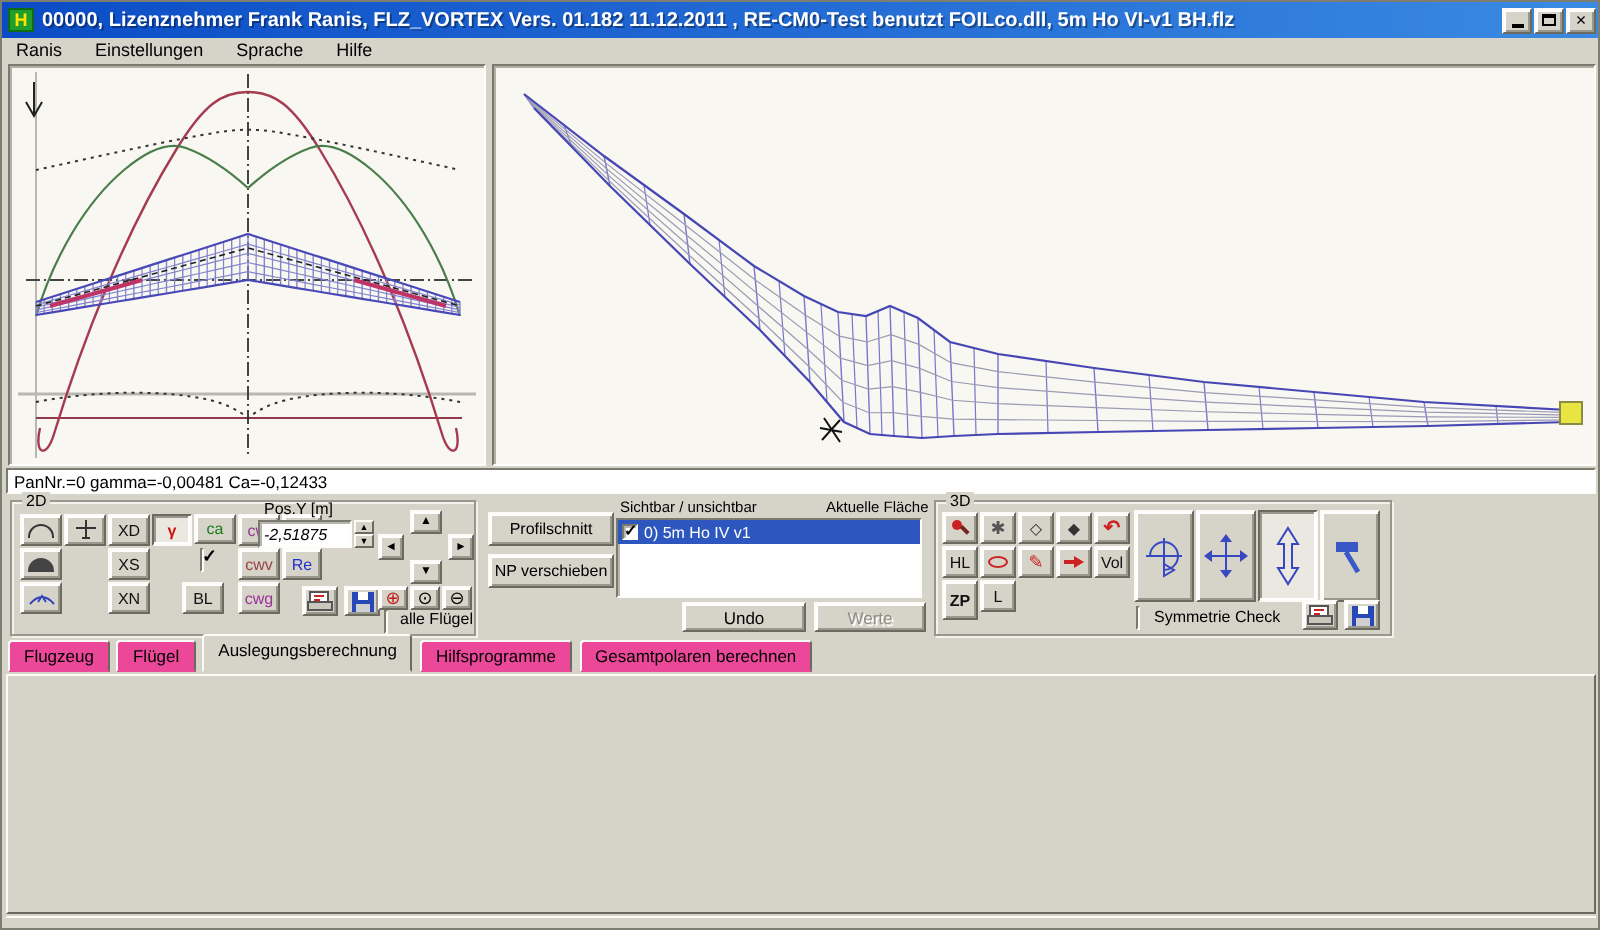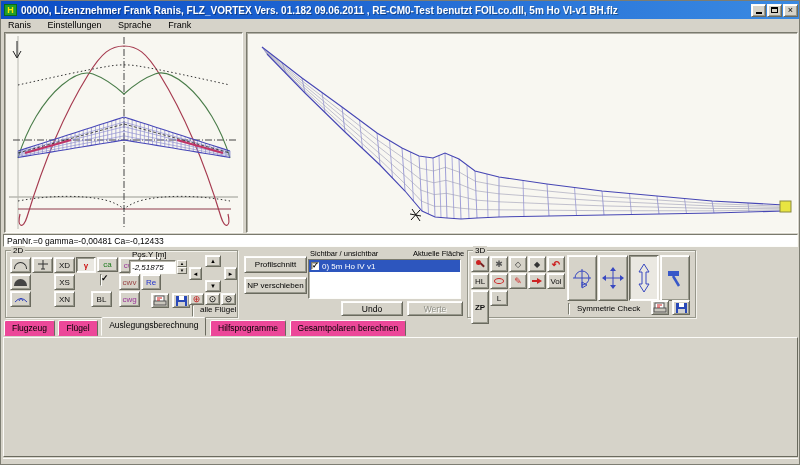--- a/index.html
+++ b/index.html
@@ -50,36 +50,36 @@
   svg{display:block;}
 </style>
 </head>
 <body>
 
 <div class="win">
 
   
   <div class="ab tbar">
     <span class="appico">H</span>
-    <span class="ttxt">00000, Lizenznehmer Frank Ranis, FLZ_VORTEX  Vers. 01.182 09.06.2011 , RE-CM0-Test benutzt FOILco.dll, 5m Ho VI-v1 BH.flz</span>
+    <span class="ttxt">00000, Lizenznehmer Frank Ranis, FLZ_VORTEX  Vers. 01.182 11.12.2011 , RE-CM0-Test benutzt FOILco.dll, 5m Ho VI-v1 BH.flz</span>
     <span class="tbtn">
         <span class="minbar"></span>
       </span>
     <span class="tbtn">
         <span class="restsq"></span>
       </span>
     <span class="tbtn">×</span>
   </div>
 
   
   <div class="ab menu">
     <span class="mi">Ranis</span>
     <span class="mi">Einstellungen</span>
     <span class="mi">Sprache</span>
-    <span class="mi">Frank</span>
+    <span class="mi">Hilfe</span>
   </div>
 
   
   <div class="ab plot" style="left:3px;top:31px;width:239px;height:201px;">
     <svg width="237" height="199" viewBox="0 0 237 199">
       <line x1="13" y1="3" x2="13" y2="196" stroke="#b8b8b0"></line>
       <line x1="4" y1="164" x2="233" y2="164" stroke="#b8b8b0" stroke-width="1.4"></line>
       <line x1="13" y1="176" x2="226" y2="176" stroke="#8e3a4a"></line>
       <line x1="119" y1="4" x2="119" y2="196" stroke="#444" stroke-dasharray="7 2 1 2"></line>
       <line x1="8" y1="107" x2="233" y2="107" stroke="#444" stroke-dasharray="7 2 1 2"></line>
@@ -326,21 +326,21 @@
   <span class="ab btn" style="left:508px;top:272px;width:18px;height:16px;color:#c22;font-size:9px;">
       <span>✎</span>
     </span>
   <span class="ab btn" style="left:527px;top:272px;width:18px;height:16px;">
       <span style="display:flex;align-items:center;">
         <span style="width:5px;height:1.5px;background:#c22;"></span>
         <span style="width:0;height:0;border-top:3px solid transparent;border-bottom:3px solid transparent;border-left:5px solid #c22;"></span>
       </span>
     </span>
   <span class="ab btn" style="left:546px;top:272px;width:18px;height:16px;color:#111;">Vol</span>
-  <span class="ab btn" style="left:470px;top:289px;width:18px;height:34px;color:#111;font-weight:bold;">ZP</span>
+  <span class="ab btn" style="left:470px;top:289px;width:18px;height:20px;color:#111;font-weight:bold;">ZP</span>
   <span class="ab btn" style="left:489px;top:289px;width:18px;height:16px;color:#111;">L</span>
   <span class="ab btn" style="left:566px;top:254px;width:30px;height:46px;">
       <svg width="22" height="22">
         <path d="M4,11 A7,7 0 1 1 11,18 M11,21 L11,15 L16,18 Z M11,2 L11,20 M2,11 L20,11" fill="none" stroke="#3848c0"></path>
       </svg>
     </span>
   <span class="ab btn" style="left:597px;top:254px;width:30px;height:46px;">
       <svg width="22" height="22">
         <path d="M11,3 L11,19 M3,11 L19,11" stroke="#3848c0" fill="none"></path>
         <path d="M11,0 L8,4 L14,4 Z M11,22 L8,18 L14,18 Z M0,11 L4,8 L4,14 Z M22,11 L18,8 L18,14 Z" fill="#3848c0"></path>

